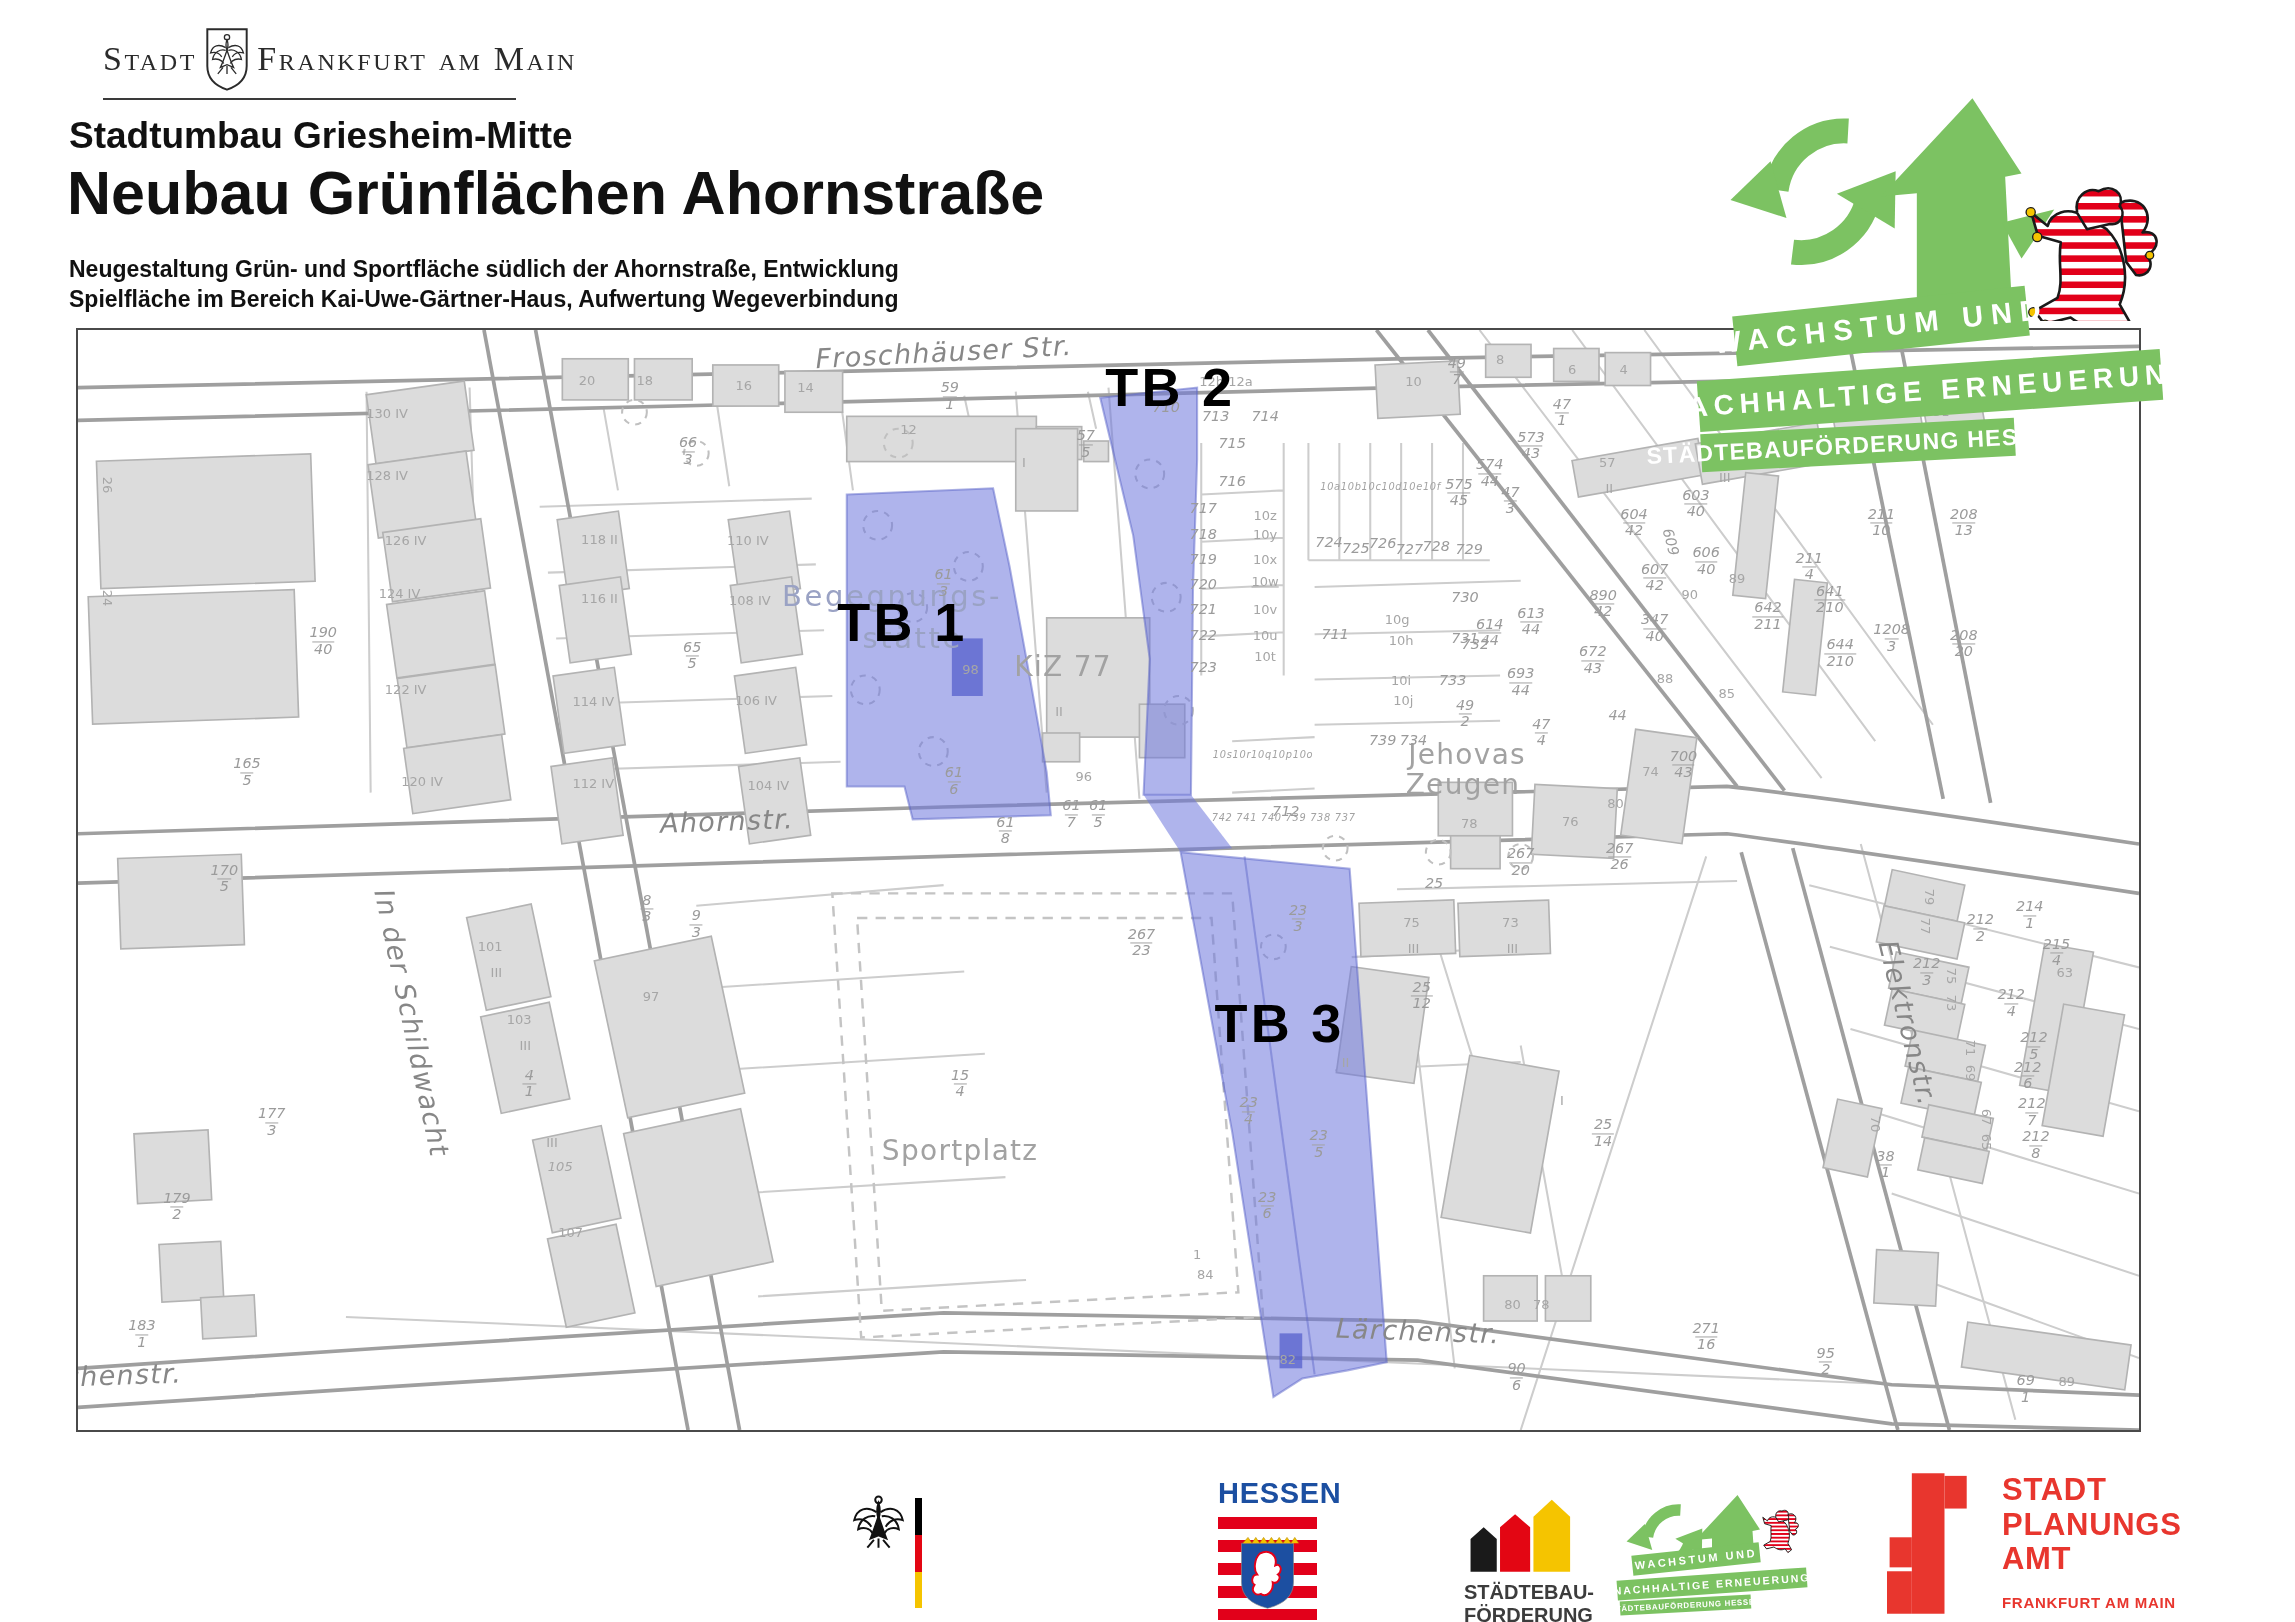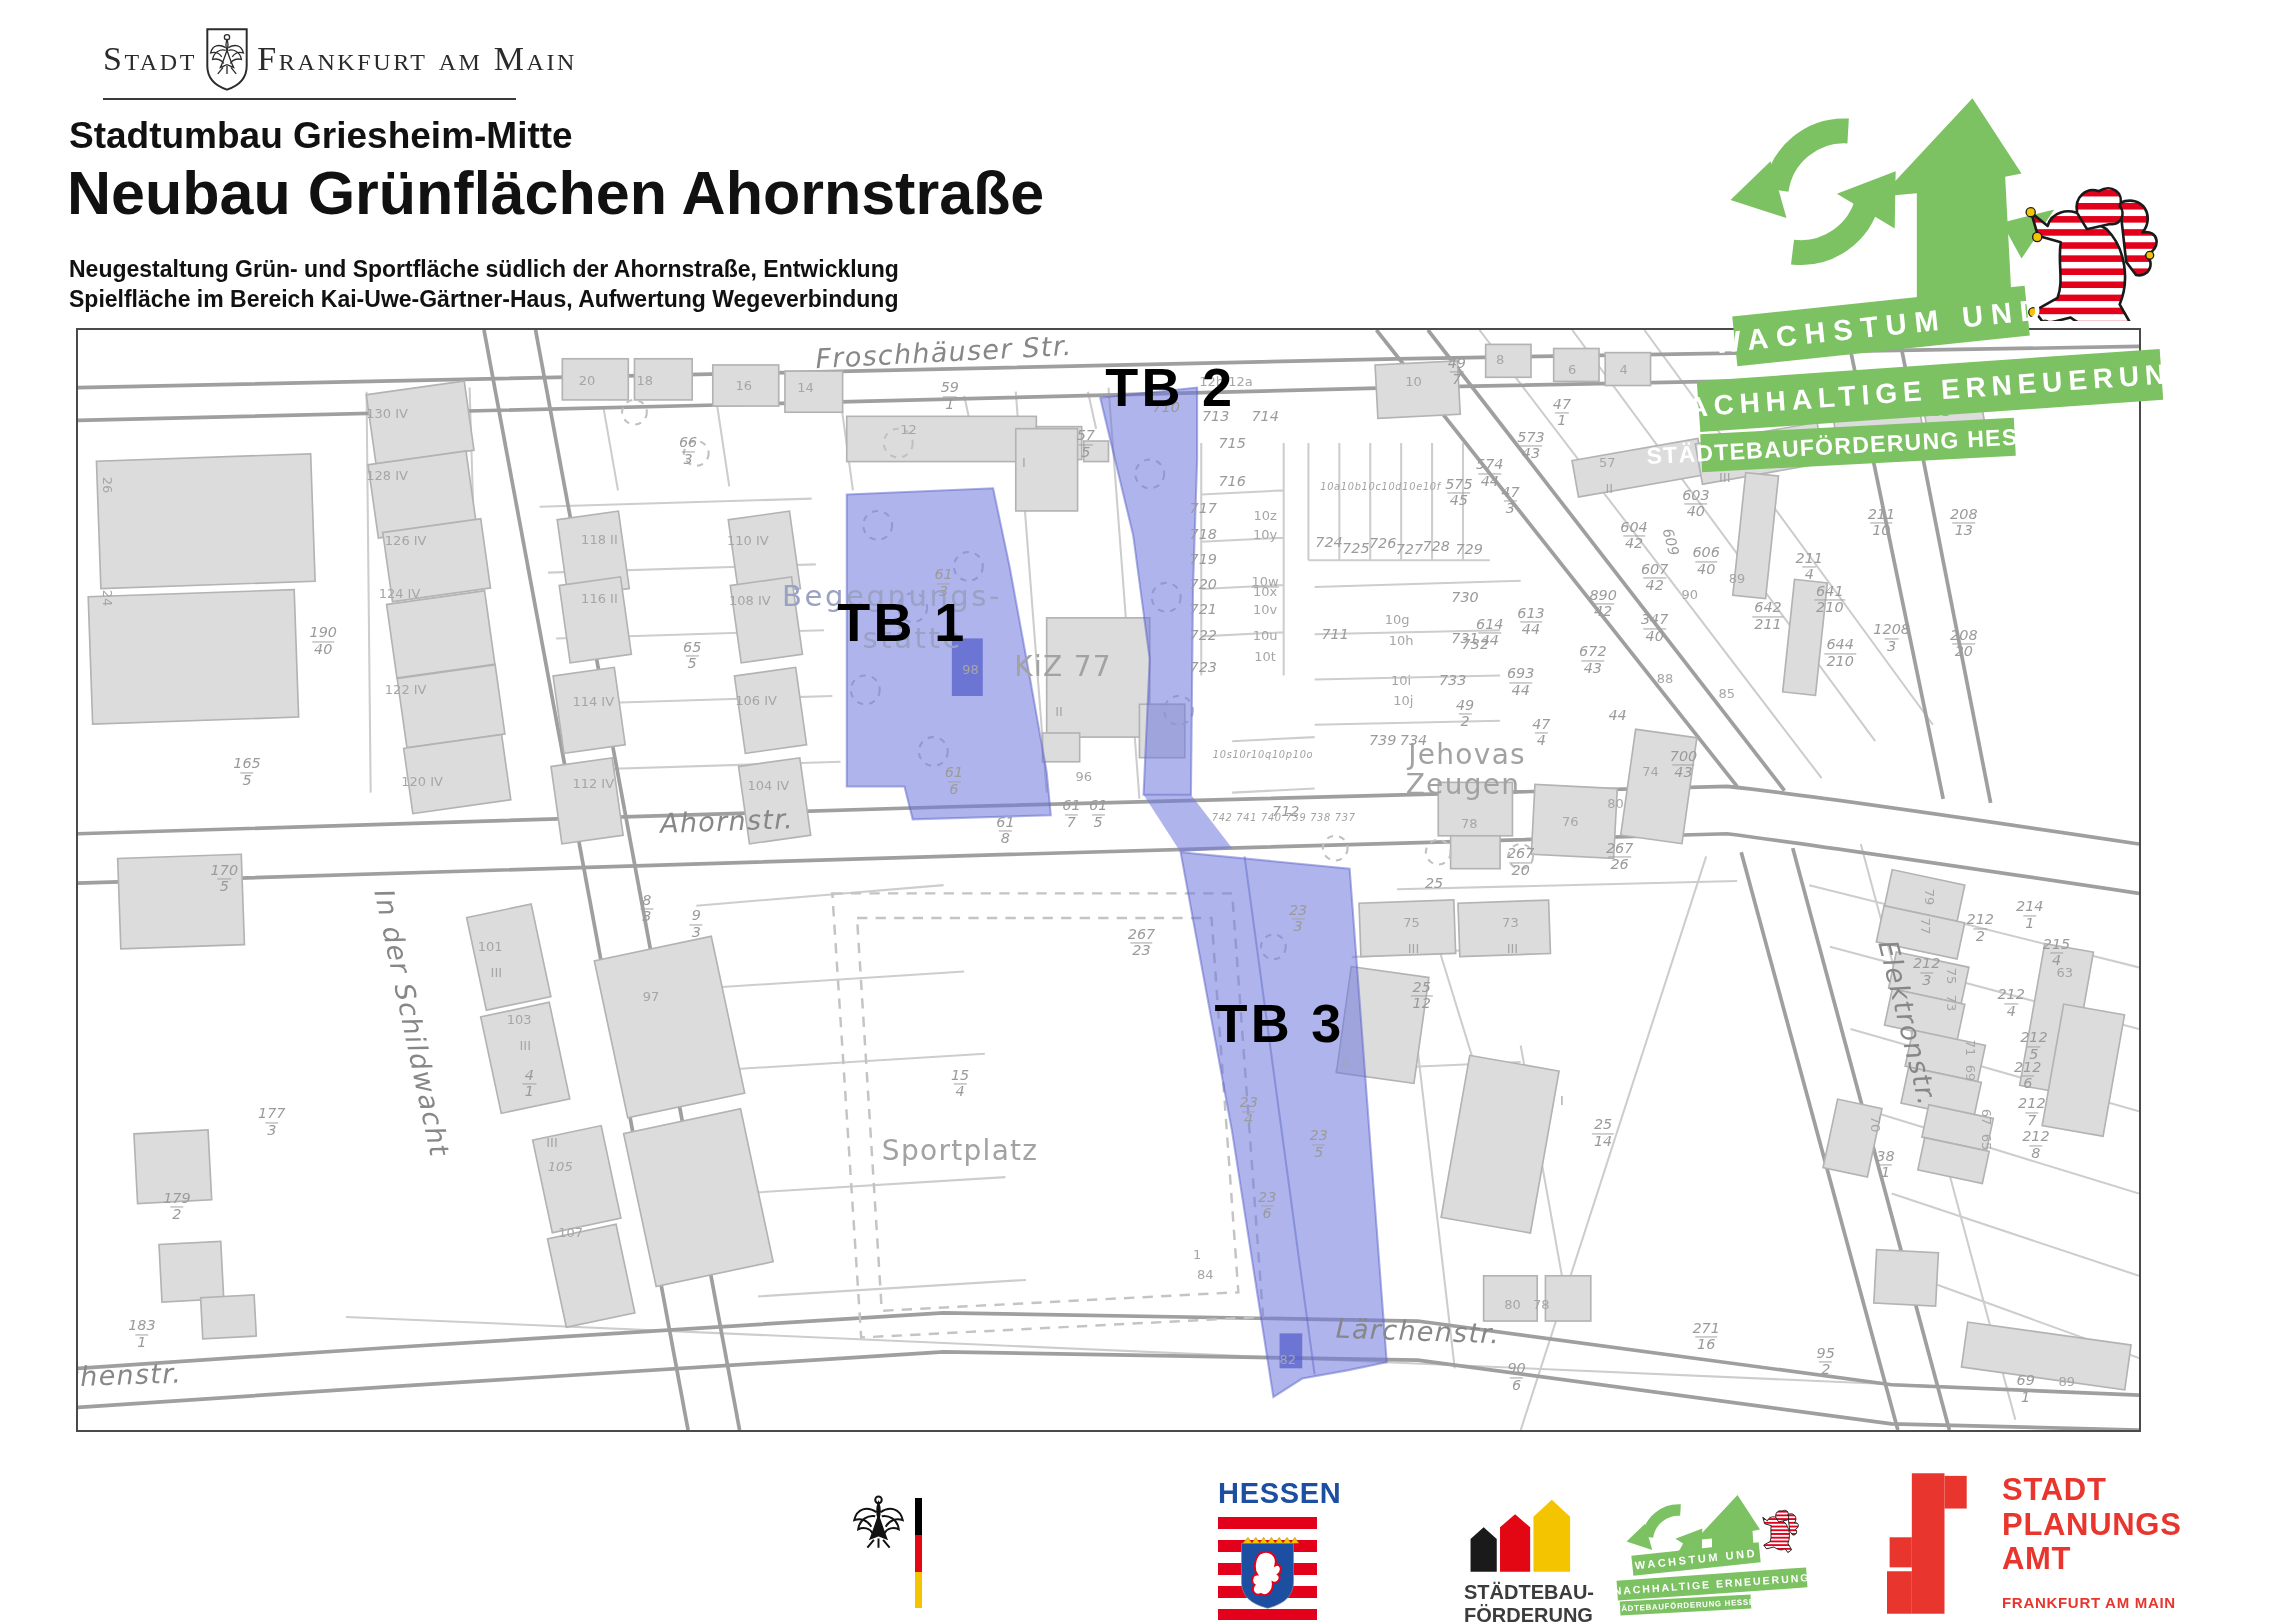--- a/index.html
+++ b/index.html
@@ -377,21 +377,21 @@
       <div class="lbl k-b" style="left: 55.7%; top: 4.6%; transform: translate(-50%, -50%) rotate(0deg);">12b 12a</div>
       <div class="lbl k-p" style="left: 55.2%; top: 7.8%; transform: translate(-50%, -50%) rotate(0deg);">713</div>
       <div class="lbl k-p" style="left: 57.6%; top: 7.8%; transform: translate(-50%, -50%) rotate(0deg);">714</div>
       <div class="lbl k-p" style="left: 56%; top: 10.3%; transform: translate(-50%, -50%) rotate(0deg);">715</div>
       <div class="lbl k-p" style="left: 56%; top: 13.7%; transform: translate(-50%, -50%) rotate(0deg);">716</div>
       <div class="lbl k-p" style="left: 54.6%; top: 16.2%; transform: translate(-50%, -50%) rotate(0deg);">717</div>
       <div class="lbl k-b" style="left: 57.6%; top: 16.8%; transform: translate(-50%, -50%) rotate(0deg);">10z</div>
       <div class="lbl k-p" style="left: 54.6%; top: 18.5%; transform: translate(-50%, -50%) rotate(0deg);">718</div>
       <div class="lbl k-b" style="left: 57.6%; top: 18.5%; transform: translate(-50%, -50%) rotate(0deg);">10y</div>
       <div class="lbl k-p" style="left: 54.6%; top: 20.8%; transform: translate(-50%, -50%) rotate(0deg);">719</div>
-      <div class="lbl k-b" style="left: 57.6%; top: 20.8%; transform: translate(-50%, -50%) rotate(0deg); margin-top: 32px;">10x</div>
+      <div class="lbl k-b" style="left: 57.6%; top: 20.8%; transform: translate(-50%, -50%) rotate(0deg);">10x</div>
       <div class="lbl k-p" style="left: 54.6%; top: 23.1%; transform: translate(-50%, -50%) rotate(0deg);">720</div>
       <div class="lbl k-b" style="left: 57.6%; top: 22.8%; transform: translate(-50%, -50%) rotate(0deg); text-decoration: underline;">10w</div>
       <div class="lbl k-p" style="left: 54.6%; top: 25.4%; transform: translate(-50%, -50%) rotate(0deg);">721</div>
       <div class="lbl k-b" style="left: 57.6%; top: 25.4%; transform: translate(-50%, -50%) rotate(0deg);">10v</div>
       <div class="lbl k-p" style="left: 54.6%; top: 27.7%; transform: translate(-50%, -50%) rotate(0deg);">722</div>
       <div class="lbl k-b" style="left: 57.6%; top: 27.7%; transform: translate(-50%, -50%) rotate(0deg);">10u</div>
       <div class="lbl k-p" style="left: 54.6%; top: 30.6%; transform: translate(-50%, -50%) rotate(0deg);">723</div>
       <div class="lbl k-b" style="left: 57.6%; top: 29.6%; transform: translate(-50%, -50%) rotate(0deg);">10t</div>
       <div class="lbl k-ps" style="left: 63.2%; top: 14.2%; transform: translate(-50%, -50%) rotate(0deg);">10a10b10c10d10e10f</div>
       <div class="lbl k-p" style="left: 60.7%; top: 19.3%; transform: translate(-50%, -50%) rotate(0deg);">724</div>
@@ -430,21 +430,21 @@
           <span class="den">43</span>
         </span></div>
       <div class="lbl k-p" style="left: 68.5%; top: 13%; transform: translate(-50%, -50%) rotate(0deg);"><span class="fr">
           <span>574</span>
           <span class="den">44</span>
         </span></div>
       <div class="lbl k-p" style="left: 67%; top: 14.8%; transform: translate(-50%, -50%) rotate(0deg);"><span class="fr">
           <span>575</span>
           <span class="den">45</span>
         </span></div>
-      <div class="lbl k-p" style="left: 75.5%; top: 17.5%; transform: translate(-50%, -50%) rotate(0deg); margin-top: 13px;"><span class="fr">
+      <div class="lbl k-p" style="left: 75.5%; top: 17.5%; transform: translate(-50%, -50%) rotate(0deg);"><span class="fr">
           <span>604</span>
           <span class="den">42</span>
         </span></div>
       <div class="lbl k-p" style="left: 78.5%; top: 15.8%; transform: translate(-50%, -50%) rotate(0deg);"><span class="fr">
           <span>603</span>
           <span class="den">40</span>
         </span></div>
       <div class="lbl k-p" style="left: 79%; top: 21%; transform: translate(-50%, -50%) rotate(0deg);"><span class="fr">
           <span>606</span>
           <span class="den">40</span>

